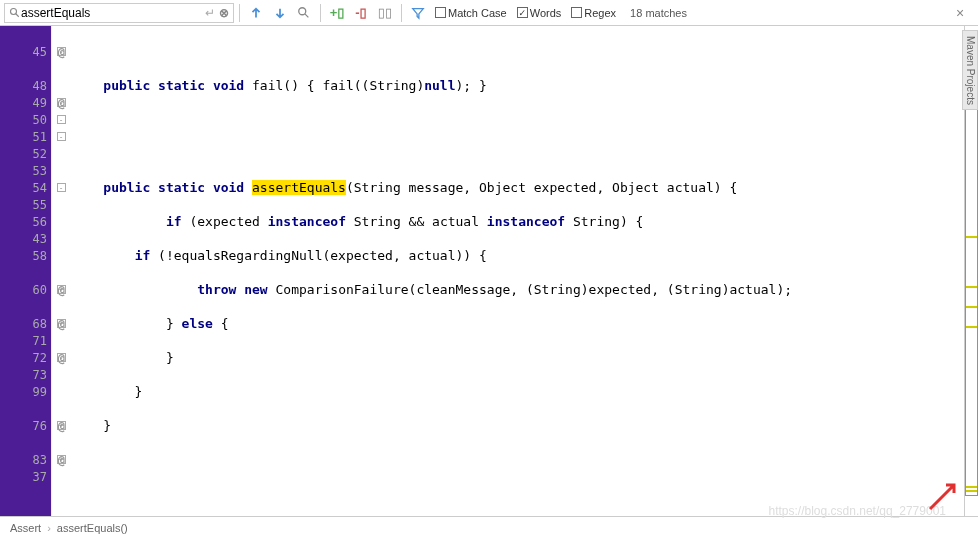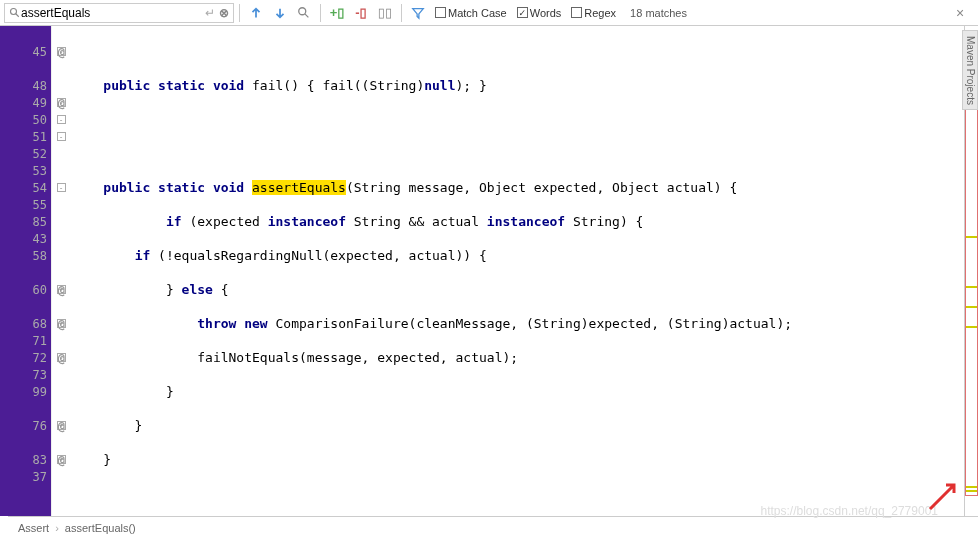--- a/index.html
+++ b/index.html
@@ -21,23 +21,23 @@
 .fold-col { width:18px; background:#fff; }
 .fold { height:17px; display:flex; align-items:center; justify-content:center; }
 .fold-box { width:9px; height:9px; border:1px solid #aaa; font-size:8px; line-height:7px; text-align:center; color:#888; cursor:pointer; }
 .code { flex:1; font-family:'Consolas',monospace; font-size:13px; line-height:17px; white-space:pre; overflow:hidden; padding-left:2px; }
 .ln { height:17px; }
 .kw { color:#000080; font-weight:bold; }
 .hl { background:#ffde00; }
 .minimap { width:14px; border-left:1px solid #ccc; position:relative; background:#fff; }
 .minimap .view { position:absolute; left:0; right:0; border:1px solid #e07070; }
 .minimap .mk { position:absolute; left:1px; right:1px; height:2px; background:#cccc00; }
-.breadcrumb { height:22px; border-top:1px solid #ccc; display:flex; align-items:center; padding:0 10px; font-size:11px; color:#666; gap:6px;margin-left:8px; }
+.breadcrumb { height:22px; border-top:1px solid #ccc; display:flex; align-items:center; padding:0 10px; font-size:11px; color:#666; gap:6px; }
 .bc-sep { color:#aaa; }
-.watermark { position:absolute; bottom:22px; right:40px; color:#ddd; font-size:12px; pointer-events:none; }
+.watermark { position:absolute; bottom:22px; right:32px; color:#ddd; font-size:12px; pointer-events:none; }
 .sidebar-tab { position:absolute; right:0; top:30px; width:16px; height:80px; background:#e8e8e8; border:1px solid #ccc; writing-mode:vertical-rl; font-size:10px; display:flex; align-items:center; justify-content:center; color:#666; cursor:pointer; }
 .arrow { position:absolute; bottom:26px; right:20px; pointer-events:none; }
 .arrow svg { width:30px; height:30px; }
 </style>
 </head>
 <body>
 
 <div class="toolbar">
   <div class="search-box">
     <svg viewBox="0 0 16 16" width="12" height="12">
@@ -97,21 +97,21 @@
       <div class="gln">45<span class="at">@</span></div>
       <div class="gln"></div>
       <div class="gln">48</div>
       <div class="gln">49<span class="at">@</span></div>
       <div class="gln">50</div>
       <div class="gln">51</div>
       <div class="gln">52</div>
       <div class="gln">53</div>
       <div class="gln">54</div>
       <div class="gln">55</div>
-      <div class="gln">85</div>
+      <div class="gln">56</div>
       <div class="gln">43</div>
       <div class="gln">58</div>
       <div class="gln"></div>
       <div class="gln">60<span class="at">@</span></div>
       <div class="gln"></div>
       <div class="gln">68<span class="at">@</span></div>
       <div class="gln">71</div>
       <div class="gln">72<span class="at">@</span></div>
       <div class="gln">73</div>
       <div class="gln">99</div>
@@ -171,23 +171,22 @@
       <div class="fold"></div>
     </div>
   <div class="code">
 <div class="ln"><span></span></div>
 <div class="ln">    <span class="kw">public static void</span><span> fail() { fail((String)</span><span class="kw">null</span><span>); }</span></div>
 <div class="ln"><span></span></div>
 <div class="ln"><span></span></div>
 <div class="ln">    <span class="kw">public static void </span><span class="hl">assertEquals</span><span>(String message, Object expected, Object actual) {</span></div>
 <div class="ln"><span>        </span>    <span class="kw">if</span><span> (expected </span><span class="kw">instanceof</span><span> String &amp;&amp; actual </span><span class="kw">instanceof</span><span> String) {</span></div>
 <div class="ln"><span>    </span>    <span class="kw">if</span><span> (!equalsRegardingNull(expected, actual)) {</span></div>
+<div class="ln">    <span>            </span><span class="kw">throw new</span><span> ComparisonFailure(cleanMessage, (String)expected, (String)actual);</span></div>
 <div class="ln">    <span>        } </span><span class="kw">else</span><span> {</span></div>
-<div class="ln">    <span>            </span><span class="kw">throw new</span><span> ComparisonFailure(cleanMessage, (String)expected, (String)actual);</span></div>
-<div class="ln">    <span>            failNotEquals(message, expected, actual);</span></div>
 <div class="ln">    <span>        }</span></div>
 <div class="ln">    <span>    }</span></div>
 <div class="ln">    <span>}</span></div>
 
 
 
 
 
 
 

